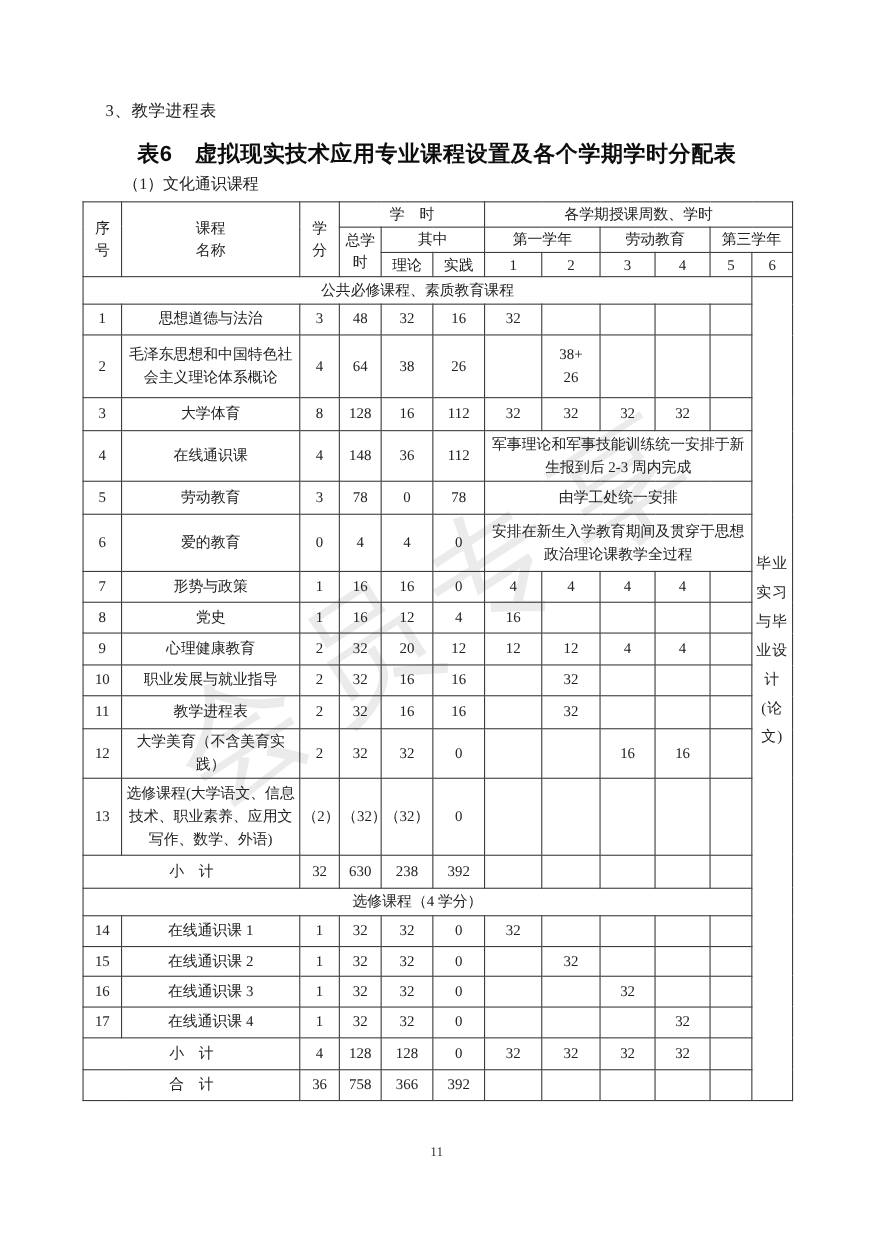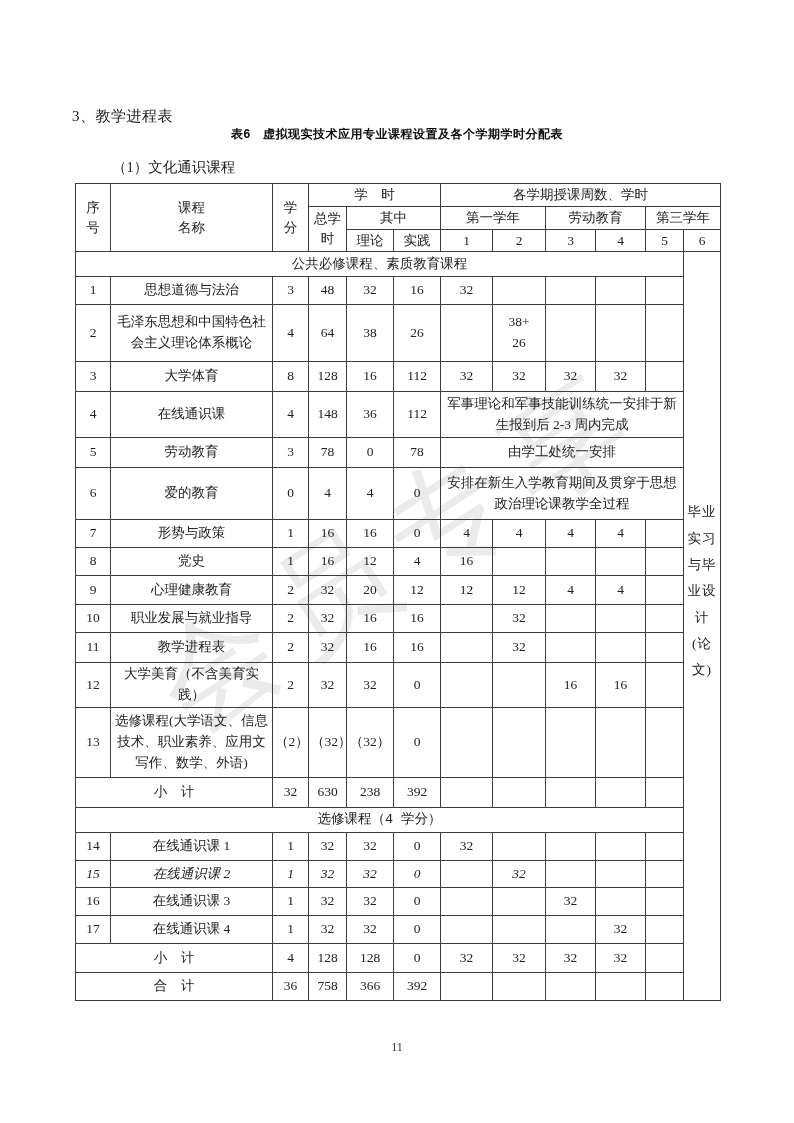--- a/index.html
+++ b/index.html
@@ -3,26 +3,26 @@
 <meta charset="utf-8">
 <style>
   html,body { margin:0; padding:0; background:#e8e8e8; }
   .page {
     position:relative; width:794px; height:1123px; margin:0 auto;
     background:#ffffff; overflow:hidden;
     font-family:"Liberation Serif","DejaVu Serif",serif;
     color:#222222;
   }
   .section-heading {
-    position:absolute; left:72px; top:91px;
-    font-size:15px; letter-spacing:0.5px;margin-top:16px;
+    position:absolute; left:96px; top:91px;
+    font-size:15px; letter-spacing:0.5px;
   }
   .table-caption {
     position:absolute; left:0; top:126px; width:100%;
-    text-align:center; font-weight:bold; font-size:12px; color:#0d0d0d;
+    text-align:center; font-weight:bold; font-size:20px; color:#0d0d0d;
     font-family:"Liberation Sans","DejaVu Sans",sans-serif;
     letter-spacing:0.5px;
   }
   .subsection {
     position:absolute; left:112px; top:158px; font-size:14.5px;
   }
   table.curriculum {
     position:absolute; left:75px; top:183px; width:645px;
     border-collapse:collapse; table-layout:fixed;
   }
@@ -290,37 +290,37 @@
           <td>32</td>
           <td>630</td>
           <td>238</td>
           <td>392</td>
           <td></td>
           <td></td>
           <td></td>
           <td></td>
           <td></td>
         </tr>
-        <tr style="height: 25px; font-family: Liberation Mono, monospace;">
+        <tr style="height: 25px;">
           <td colspan="11">选修课程（4 学分）</td>
         </tr>
         <tr style="height: 28px;">
           <td>14</td>
           <td>在线通识课 1</td>
           <td>1</td>
           <td>32</td>
           <td>32</td>
           <td>0</td>
           <td>32</td>
           <td></td>
           <td></td>
           <td></td>
           <td></td>
         </tr>
-        <tr style="height: 27px; font-style: italic;">
+        <tr style="height: 27px;">
           <td>15</td>
           <td>在线通识课 2</td>
           <td>1</td>
           <td>32</td>
           <td>32</td>
           <td>0</td>
           <td></td>
           <td>32</td>
           <td></td>
           <td></td>

